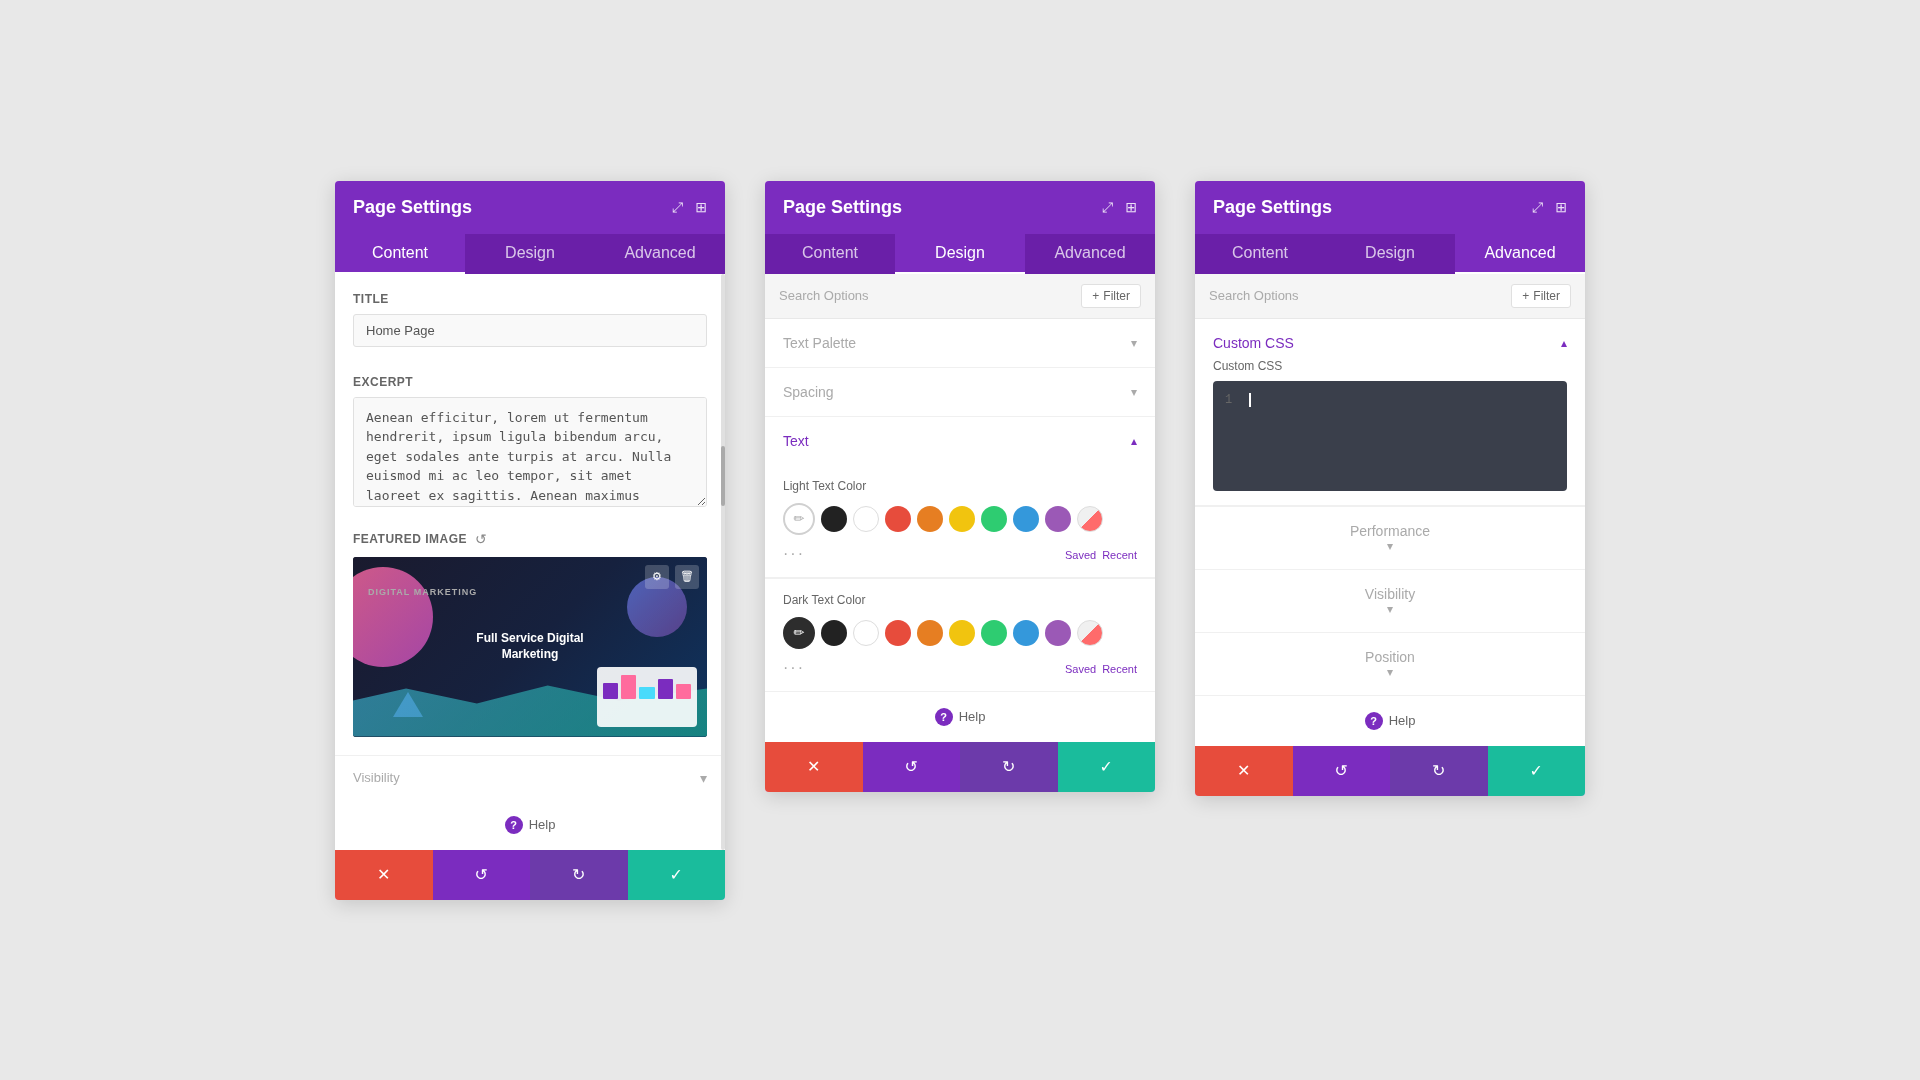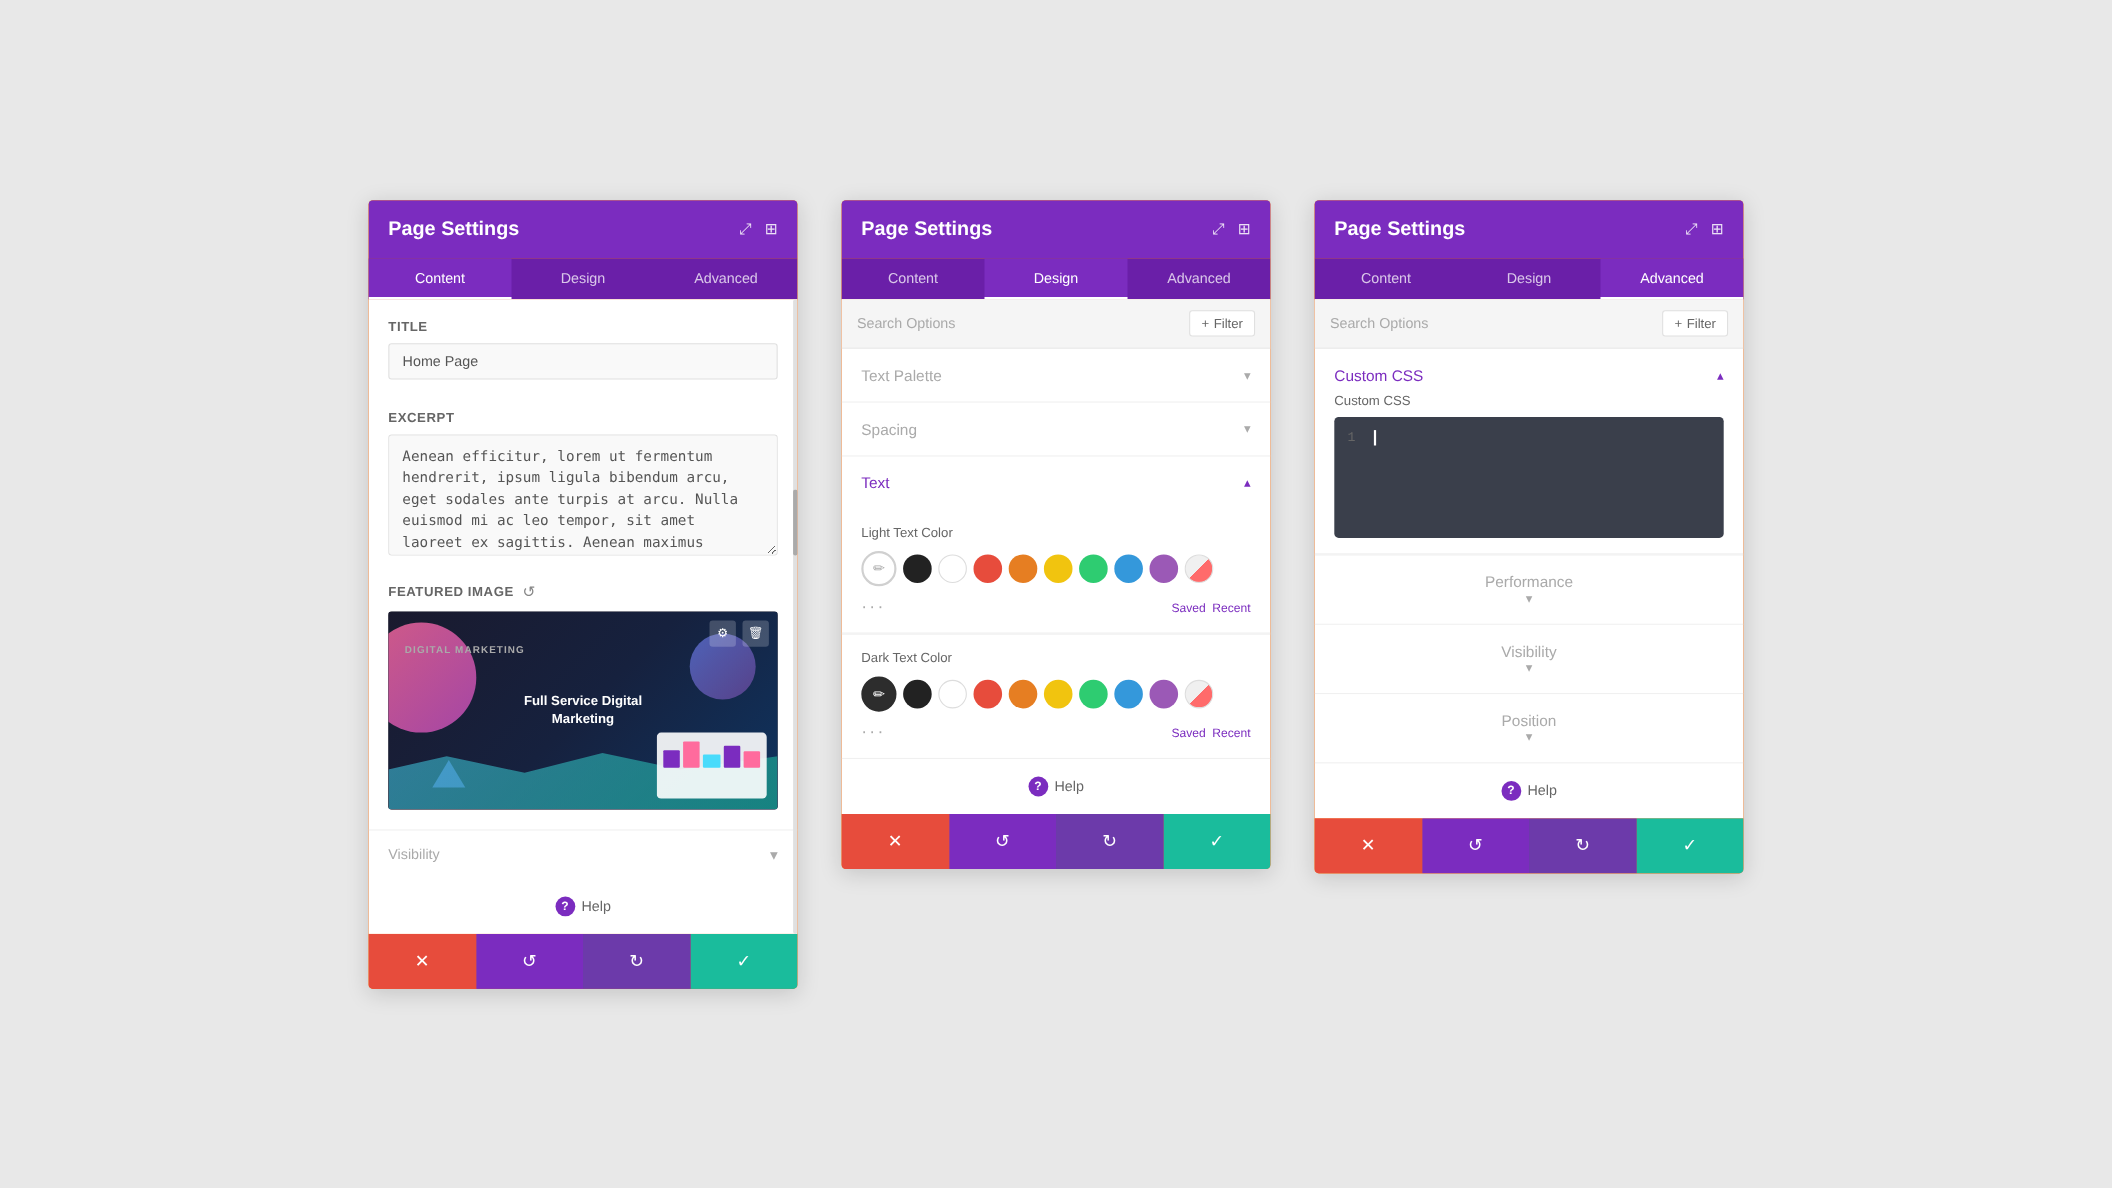--- a/index.html
+++ b/index.html
@@ -14,21 +14,21 @@
       overflow: hidden;
     }
     .panels-container {
       display: flex;
       gap: 40px;
       align-items: flex-start;
       padding: 40px;
     }
     .panel {
       width: 390px;
-      background: #f97316;
+      background: #f0abfc;
       border-radius: 4px;
       overflow: hidden;
       box-shadow: 0 4px 20px rgba(0,0,0,0.15);
       display: flex;
       flex-direction: column;
     }
     .panel-header {
       background: #7b2cbf;
       padding: 16px 18px;
       display: flex;
@@ -51,21 +51,21 @@
     }
     .panel-tabs {
       background: #6a1fa8;
       display: flex;
     }
     .panel-tab {
       flex: 1;
       padding: 10px 0;
       text-align: center;
       color: rgba(255,255,255,0.75);
-      font-size: 13px;
+      font-size: 16px;
       cursor: pointer;
       font-weight: 500;
     }
     .panel-tab.active {
       background: #7b2cbf;
       color: #fff;
       border-bottom: 2px solid #fff;
     }
     .panel-body {
       flex: 1;

